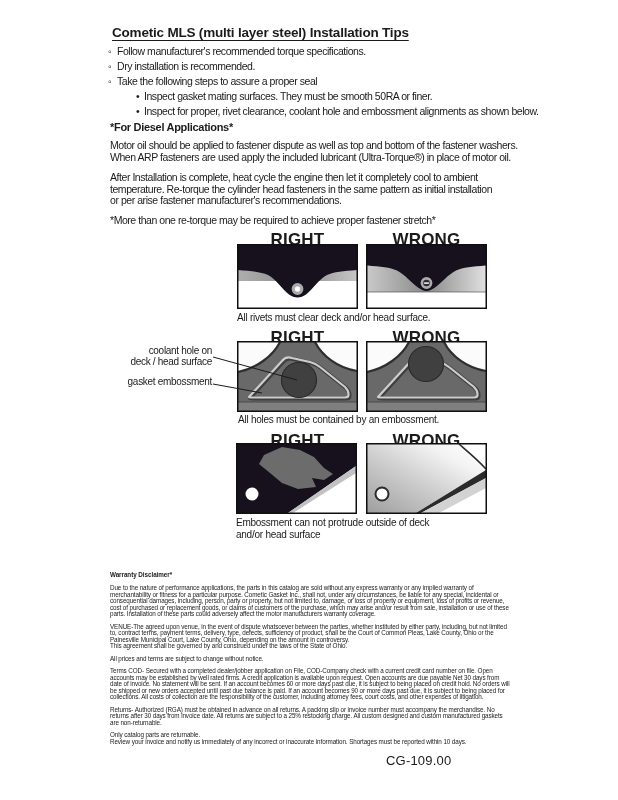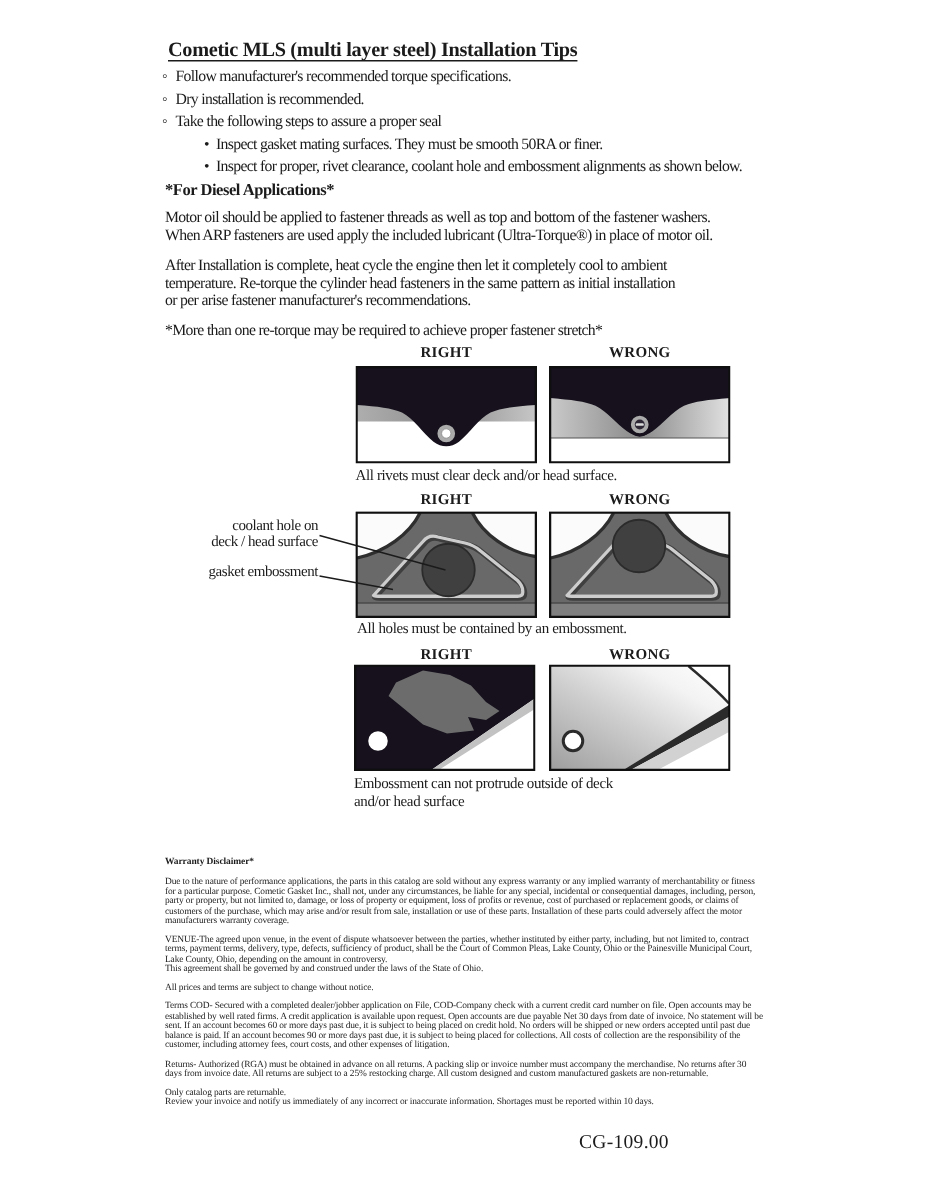--- a/index.html
+++ b/index.html
@@ -1,31 +1,31 @@
 <!DOCTYPE html>
 <html><head>
 <meta charset="utf-8">
 <style>
   html,body{margin:0;padding:0;background:#ffffff;}
   .page{position:relative;width:618px;height:800px;background:#ffffff;overflow:hidden;
-        font-family:Liberation Serif, serif;color:#1b1b1b;}
+        font-family:Liberation Sans, sans-serif;color:#1b1b1b;}
   .abs{position:absolute;}
   .title{left:112px;top:25px;font-size:13.5px;font-weight:bold;letter-spacing:-0.2px;margin:0;
          text-decoration:underline;text-decoration-thickness:1.4px;text-underline-offset:3px;white-space:nowrap;}
   .bullets{left:108px;top:44px;}
   .b{display:flex;align-items:flex-start;line-height:15px;font-size:10.5px;letter-spacing:-0.45px;white-space:nowrap;}
   .b .g{width:9px;flex:none;letter-spacing:0;}
   .b.sub{margin-left:28px;}
   .b.sub .g{width:8px;}
   .diesel{left:110px;top:117px;}
   .h2{font-size:11px;font-weight:bold;letter-spacing:-0.3px;margin:4px 0 7px 0;white-space:nowrap;}
   .line{font-size:10.5px;letter-spacing:-0.45px;line-height:11.6px;white-space:nowrap;}
   .para{margin:0 0 9px 0;}
   .para2{margin:2px 0 8px 0;}
-  .hdr{font-size:10px;font-weight:bold;letter-spacing:0.2px;text-align:center;width:121px;white-space:nowrap;}
+  .hdr{font-size:17px;font-weight:bold;letter-spacing:0.2px;text-align:center;width:121px;white-space:nowrap;}
   .cap{font-size:10px;letter-spacing:-0.25px;line-height:11.5px;white-space:nowrap;}
   .lbl{font-size:10px;letter-spacing:-0.3px;line-height:10.5px;text-align:right;white-space:nowrap;width:120px;}
   .dbox{position:absolute;width:121px;}
   .dbox svg{display:block;width:100%;height:100%;}
   .overlay{position:absolute;pointer-events:none;}
   .warranty{left:110px;top:571px;width:400px;}
   .wh{font-size:6.3px;font-weight:bold;letter-spacing:-0.05px;margin:0 0 7px 0;}
   .wp{font-size:6.3px;line-height:6.5px;letter-spacing:-0.1px;margin:0 0 6px 0;white-space:pre-line;text-align:left;}
   .code{left:386px;top:753px;font-size:13px;letter-spacing:0.2px;white-space:nowrap;}
 </style>
@@ -55,21 +55,21 @@
     </div>
     <div class="b sub">
       <span class="g">•</span>
       <span>Inspect for proper, rivet clearance, coolant hole and embossment alignments as shown below.</span>
     </div>
   </div>
 
   <div class="abs diesel">
     <h2 class="h2">*For Diesel Applications*</h2>
     <div class="para">
-      <div class="line">Motor oil should be applied to fastener threads as well as top and bottom of the fastener washers.</div>
+      <div class="line">Motor oil should be applied to fastener dispute as well as top and bottom of the fastener washers.</div>
       <div class="line">When ARP fasteners are used apply the included lubricant (Ultra-Torque®) in place of motor oil.</div>
     </div>
     <div class="para2">
       <div class="line">After Installation is complete, heat cycle the engine then let it completely cool to ambient</div>
       <div class="line">temperature. Re-torque the cylinder head fasteners in the same pattern as initial installation</div>
       <div class="line">or per arise fastener manufacturer's recommendations.</div>
     </div>
     <div class="line">*More than one re-torque may be required to achieve proper fastener stretch*</div>
   </div>
 

